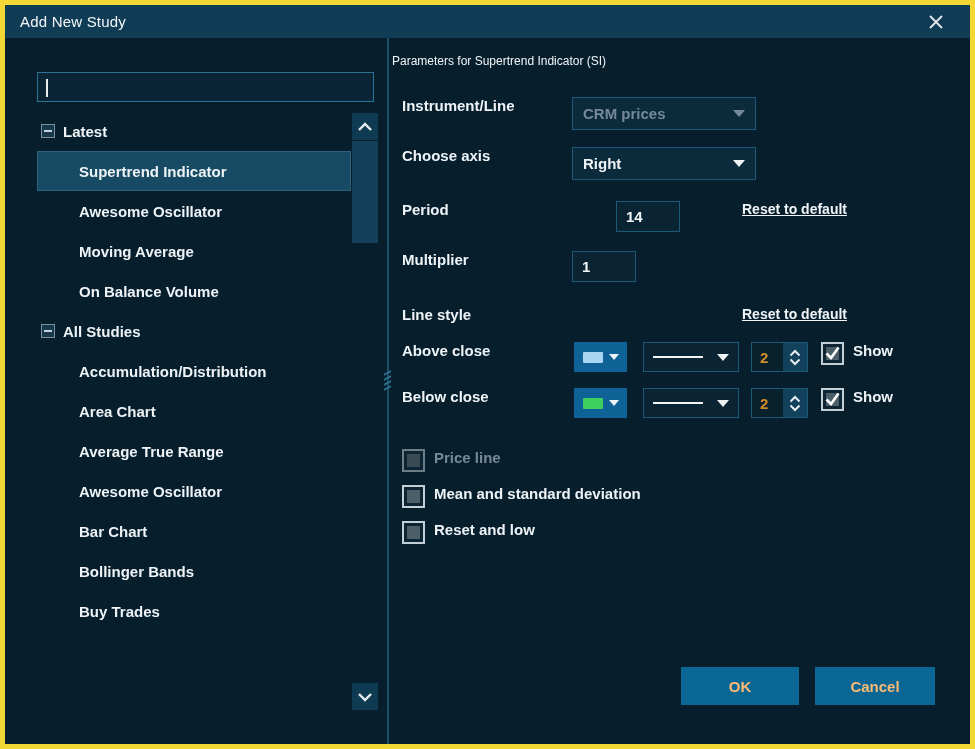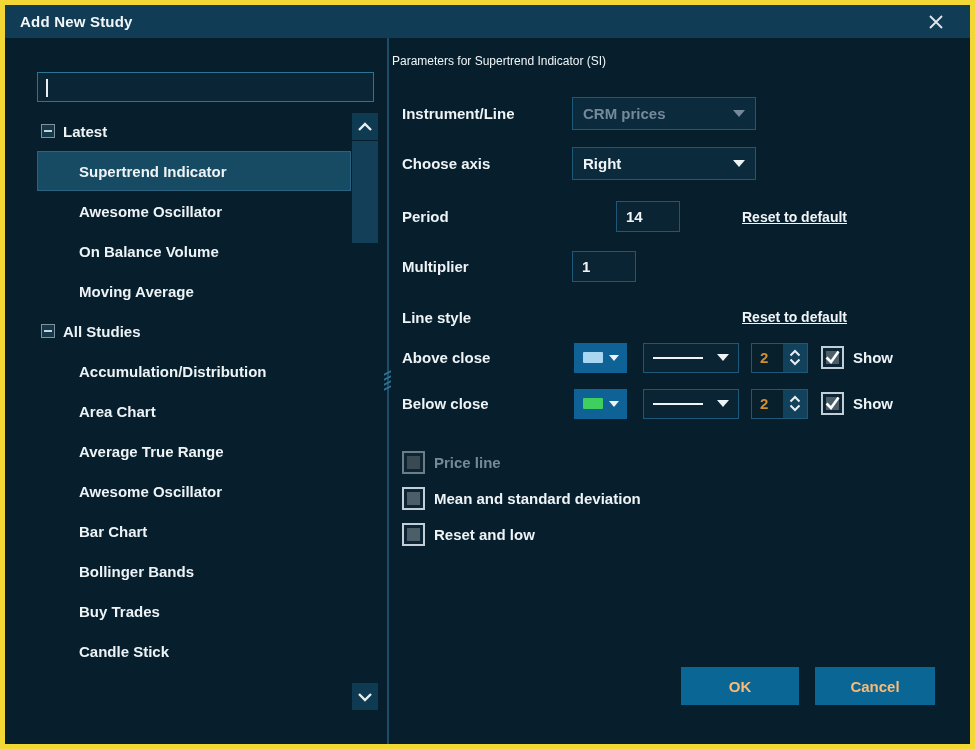--- a/index.html
+++ b/index.html
@@ -2,21 +2,21 @@
 <html><head>
 <meta charset="utf-8">
 <style>
   html,body{margin:0;padding:0;background:#000;}
   *{box-sizing:border-box;font-family:"Liberation Sans",sans-serif;}
   .stage{position:relative;width:975px;height:749px;overflow:hidden;}
   .dialog{position:absolute;inset:0;border:5px solid #f2d735;background:#071f2d;display:flex;flex-direction:column;}
   
   .titlebar{height:33px;background:#10embedded}
   .titlebar{height:33px;background:#113c55;display:flex;align-items:center;padding:0 24px 0 15px;flex:0 0 33px;}
-  .title{color:#f2f6f8;font-size:15px;font-weight:700;letter-spacing:.2px;}
+  .title{color:#f2f6f8;font-size:15px;font-weight:400;letter-spacing:.2px;}
   .close-btn{margin-left:auto;width:20px;height:20px;display:flex;align-items:center;justify-content:center;cursor:pointer;}
   
   .body{flex:1;display:flex;position:relative;}
   .left-panel{position:relative;flex:0 0 382px;}
   .divider{position:relative;flex:0 0 2px;background:#1c4c66;}
   .grip{position:absolute;left:-3px;top:334px;display:flex;flex-direction:column;gap:3px;cursor:col-resize;}
   .grip span{display:block;width:7px;height:2px;background:#2e7394;transform:skewY(-28deg);}
   .right-panel{position:relative;flex:1;}
   
   .search-wrap{position:absolute;left:32px;top:34px;width:337px;height:30px;border:1px solid #2e7394;background:#0a2636;}
@@ -30,21 +30,21 @@
   .tree-row.item.selected{background:#174a63;border:1px solid #2a627f;}
   .collapse-box{width:14px;height:14px;border:1px solid #7f929e;background:#16384b;display:flex;align-items:center;justify-content:center;margin-right:8px;flex:0 0 14px;}
   .collapse-box .minus{width:8px;height:2px;background:#c7d2d9;}
   
   .sb-btn{position:absolute;left:347px;width:26px;height:27px;background:#0e3a52;display:flex;align-items:center;justify-content:center;cursor:pointer;}
   .sb-up{top:75px;}
   .sb-down{top:645px;}
   .sb-thumb{position:absolute;left:347px;top:103px;width:26px;height:102px;background:#133f58;cursor:grab;}
   
   .heading{position:absolute;left:3px;top:16px;color:#f2f6f8;font-size:12px;font-weight:400;}
-  .row{position:absolute;left:13px;right:13px;display:flex;align-items:center;}
+  .row{position:absolute;left:13px;right:13px;display:flex;}
   .flabel{flex:0 0 170px;color:#eef3f6;font-size:15px;font-weight:700;}
   .dropdown{width:184px;height:33px;border:1px solid #1d5878;background:#0b2b3d;display:flex;align-items:center;padding:0 10px;color:#f0f4f6;font-size:15px;font-weight:700;cursor:pointer;}
   .dropdown.disabled{color:#76899a;cursor:default;}
   .tri{width:0;height:0;border-left:6px solid transparent;border-right:6px solid transparent;border-top:7px solid #eef3f6;margin-left:auto;}
   .tri.dim{border-top-color:#76899a;}
   .num-input{width:64px;height:31px;border:1px solid #1d5878;background:#0a2433;color:#f0f4f6;font-size:15px;font-weight:700;padding:0 9px;outline:none;}
   .reset-link{margin-left:auto;margin-right:110px;color:#f0f4f6;font-size:14px;font-weight:700;text-decoration:underline;cursor:pointer;}
   
   .color-btn{flex:0 0 53px;height:30px;background:#0f6295;display:flex;align-items:center;justify-content:center;gap:6px;cursor:pointer;}
   .swatch{width:20px;height:11px;border-radius:1px;}
@@ -101,24 +101,24 @@
               </span>
               <span>Latest</span>
             </div>
             <div class="tree-row item selected">
               <span>Supertrend Indicator</span>
             </div>
             <div class="tree-row item">
               <span>Awesome Oscillator</span>
             </div>
             <div class="tree-row item">
+              <span>Moving Average</span>
+            </div>
+            <div class="tree-row item">
               <span>On Balance Volume</span>
-            </div>
-            <div class="tree-row item">
-              <span>Moving Average</span>
             </div>
             <div class="tree-row group">
               <span class="collapse-box">
                 <span class="minus"></span>
               </span>
               <span>All Studies</span>
             </div>
             <div class="tree-row item">
               <span>Accumulation/Distribution</span>
             </div>
@@ -132,23 +132,20 @@
               <span>Awesome Oscillator</span>
             </div>
             <div class="tree-row item">
               <span>Bar Chart</span>
             </div>
             <div class="tree-row item">
               <span>Bollinger Bands</span>
             </div>
             <div class="tree-row item">
               <span>Buy Trades</span>
-            </div>
-            <div class="tree-row item">
-              <span>Candle Stick</span>
             </div>
           </div>
 
         <div class="sb-btn sb-up">
           <svg width="16" height="12" viewBox="0 0 16 12">
               <polyline points="2,9 8,3 14,9" fill="none" stroke="#e9eef1" stroke-width="2.4"></polyline>
             </svg>
         </div>
         <div class="sb-thumb"></div>
         <div class="sb-btn sb-down">

